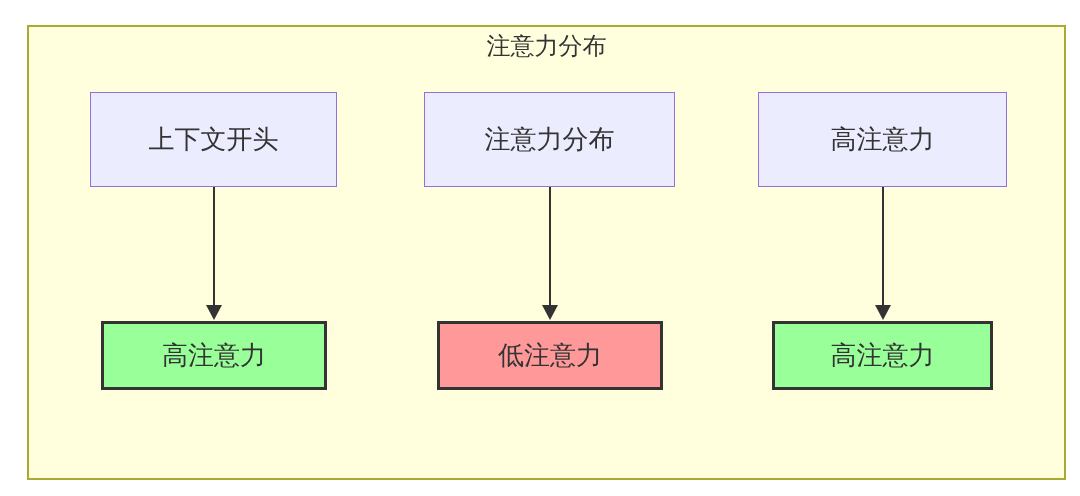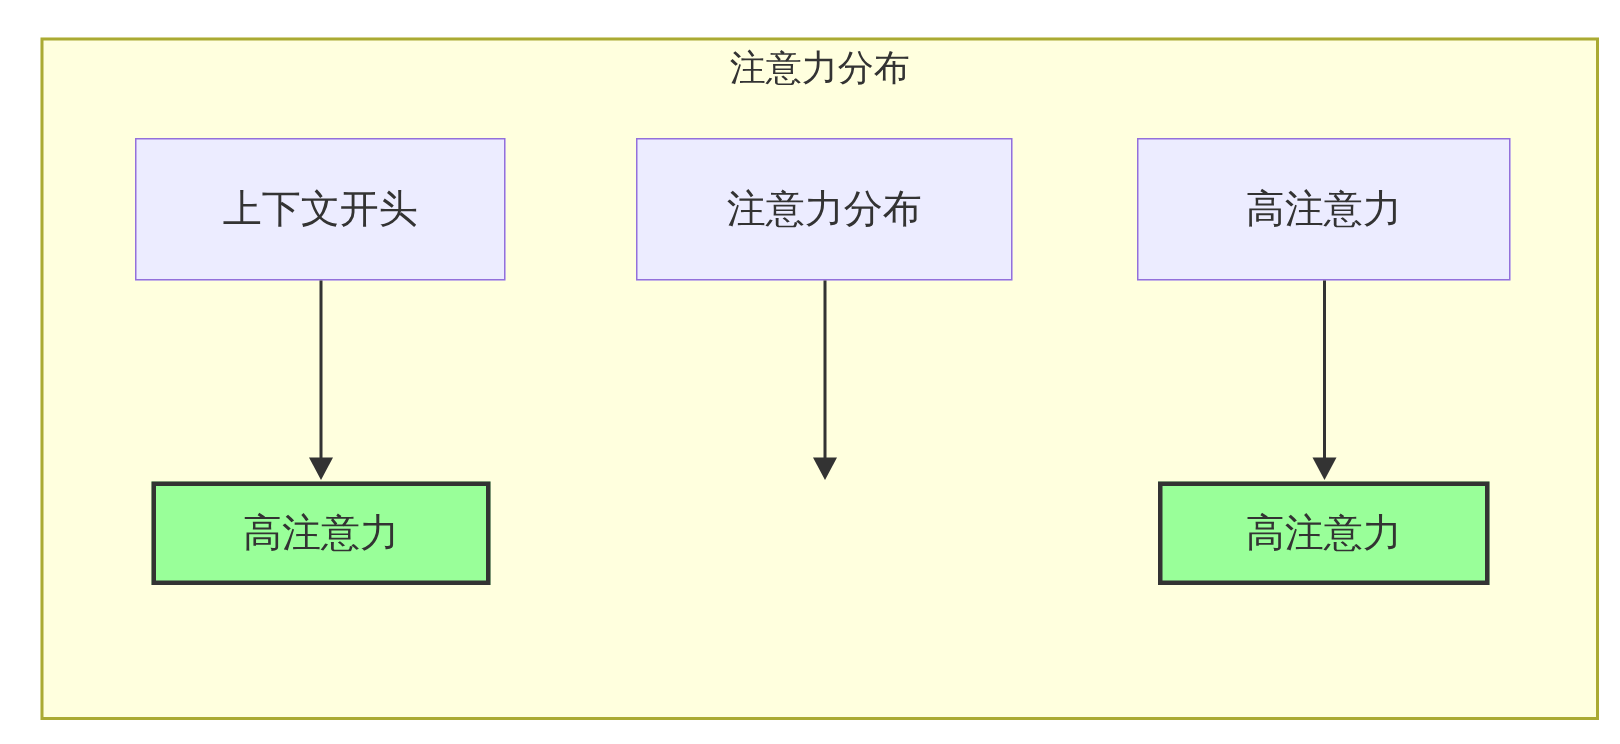--- a/index.html
+++ b/index.html
@@ -105,20 +105,23 @@
   <div class="edge-head" id="edge-head-begin"></div>
   <div class="node result-node high" id="res-begin">
     <span>高注意力</span>
   </div>
 
   <div class="node source-node" id="src-middle">
     <span>注意力分布</span>
   </div>
   <div class="edge-line" id="edge-line-middle"></div>
   <div class="edge-head" id="edge-head-middle"></div>
+  <div class="node result-node low" id="res-middle">
+    <span>低注意力</span>
+  </div>
 
   <div class="node source-node" id="src-end">
     <span>高注意力</span>
   </div>
   <div class="edge-line" id="edge-line-end"></div>
   <div class="edge-head" id="edge-head-end"></div>
   <div class="node result-node high" id="res-end">
     <span>高注意力</span>
   </div>
 

